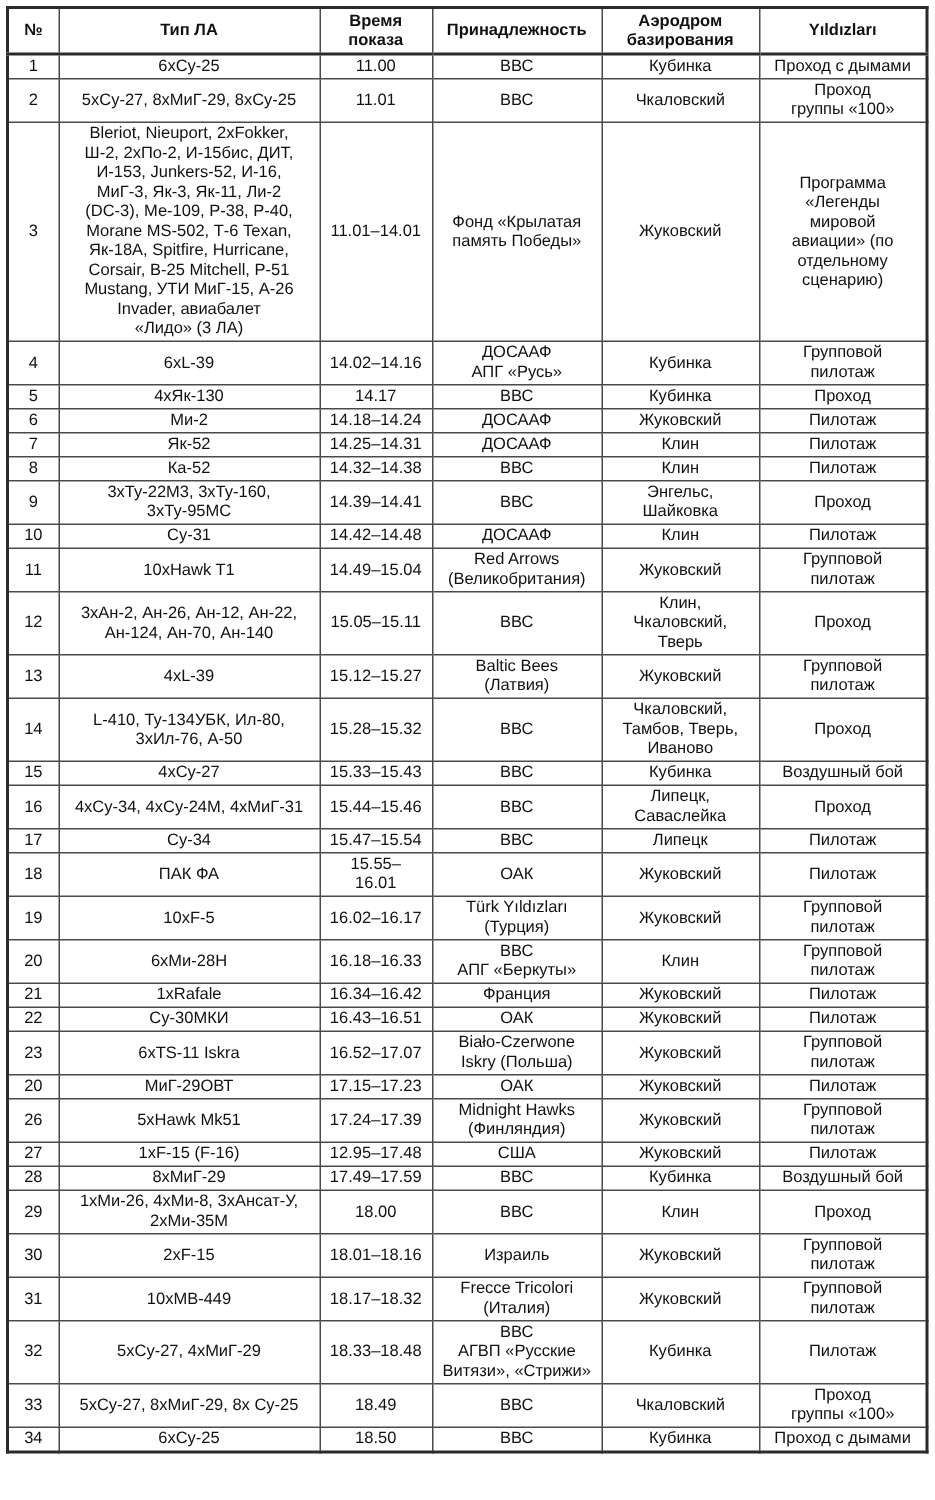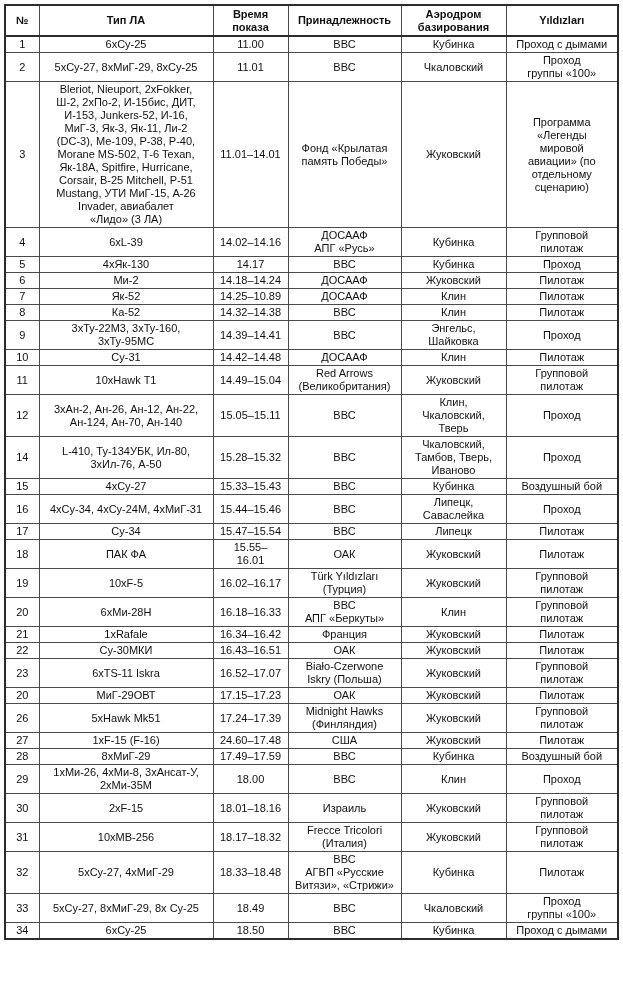--- a/index.html
+++ b/index.html
@@ -136,21 +136,21 @@
           <td>6</td>
           <td>Ми-2</td>
           <td>14.18–14.24</td>
           <td>ДОСААФ</td>
           <td>Жуковский</td>
           <td>Пилотаж</td>
         </tr>
         <tr>
           <td>7</td>
           <td>Як-52</td>
-          <td>14.25–10.89</td>
+          <td>14.25–14.31</td>
           <td>ДОСААФ</td>
           <td>Клин</td>
           <td>Пилотаж</td>
         </tr>
         <tr>
           <td>8</td>
           <td>Ка-52</td>
           <td>14.32–14.38</td>
           <td>ВВС</td>
           <td>Клин</td>
@@ -189,20 +189,30 @@
           <td>3хАн-2, Ан-26, Ан-12, Ан-22,
 Ан-124, Ан-70, Ан-140</td>
           <td>15.05–15.11</td>
           <td>ВВС</td>
           <td>Клин,
 Чкаловский,
 Тверь</td>
           <td>Проход</td>
         </tr>
         <tr>
+          <td>13</td>
+          <td>4хL-39</td>
+          <td>15.12–15.27</td>
+          <td>Baltic Bees
+(Латвия)</td>
+          <td>Жуковский</td>
+          <td>Групповой
+пилотаж</td>
+        </tr>
+        <tr>
           <td>14</td>
           <td>L-410, Ту-134УБК, Ил-80,
 3хИл-76, А-50</td>
           <td>15.28–15.32</td>
           <td>ВВС</td>
           <td>Чкаловский,
 Тамбов, Тверь,
 Иваново</td>
           <td>Проход</td>
         </tr>
@@ -300,21 +310,21 @@
           <td>17.24–17.39</td>
           <td>Midnight Hawks
 (Финляндия)</td>
           <td>Жуковский</td>
           <td>Групповой
 пилотаж</td>
         </tr>
         <tr>
           <td>27</td>
           <td>1хF-15 (F-16)</td>
-          <td>24.60–17.48</td>
+          <td>12.95–17.48</td>
           <td>США</td>
           <td>Жуковский</td>
           <td>Пилотаж</td>
         </tr>
         <tr>
           <td>28</td>
           <td>8хМиГ-29</td>
           <td>17.49–17.59</td>
           <td>ВВС</td>
           <td>Кубинка</td>
@@ -333,21 +343,21 @@
           <td>30</td>
           <td>2хF-15</td>
           <td>18.01–18.16</td>
           <td>Израиль</td>
           <td>Жуковский</td>
           <td>Групповой
 пилотаж</td>
         </tr>
         <tr>
           <td>31</td>
-          <td>10хМВ-256</td>
+          <td>10хМВ-449</td>
           <td>18.17–18.32</td>
           <td>Frecce Tricolori
 (Италия)</td>
           <td>Жуковский</td>
           <td>Групповой
 пилотаж</td>
         </tr>
         <tr>
           <td>32</td>
           <td>5хСу-27, 4хМиГ-29</td>

